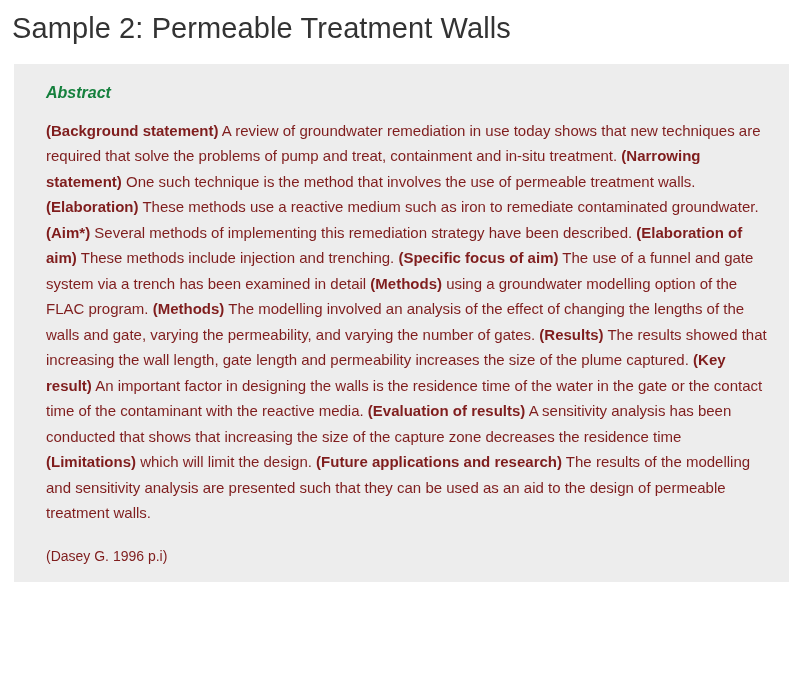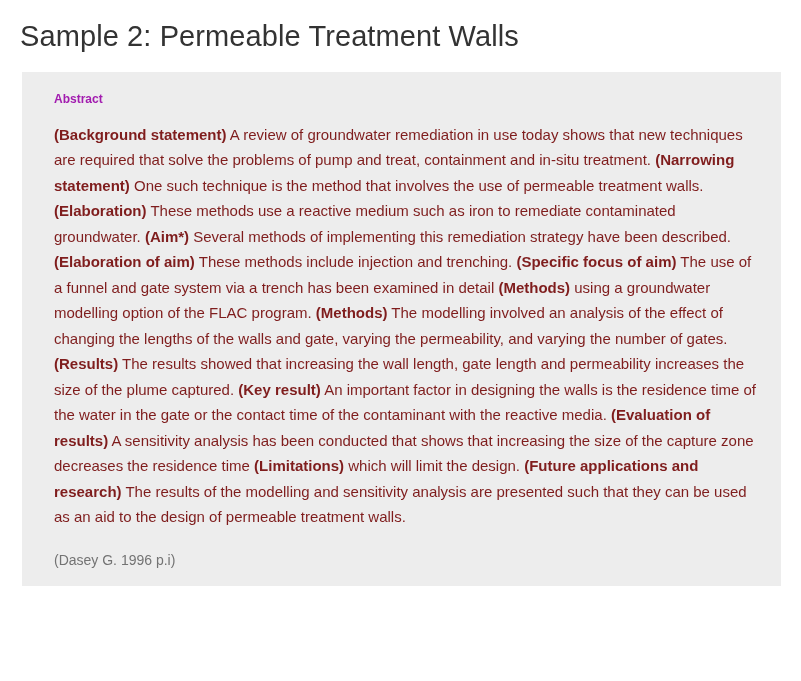--- a/index.html
+++ b/index.html
@@ -11,56 +11,57 @@
     width: 801px;
     height: 681px;
     font-family: "Liberation Sans", sans-serif;
     color: #2b2b2b;
     overflow: hidden;
   }
   .page {
     width: 801px;
     height: 681px;
     box-sizing: border-box;
-    padding: 8px;
+    padding: 0;
   }
   .page-title {
     font-size: 29px;
     font-weight: 400;
     color: #333333;
     margin: 0;
     padding: 10px 0 0 12px;
     line-height: 1.3;
     letter-spacing: 0.1px;
   }
   .abstract-panel {
     margin: 16px 12px 0 14px;
     background: #ededed;
     box-sizing: border-box;
     padding: 20px 22px 18px 22px;
   }
   .abstract-heading {
-    font-size: 12px;
+    font-size: 16px;
     font-weight: bold;
-    color: #a21caf;
+    color: #15803d;
     margin: 0 0 16px 10px;
+    font-style: italic;
   }
   .abstract-body {
     font-size: 15px;
     line-height: 25.5px;
     color: #7f1d1d;
     margin: 0 0 0 10px;
     text-align: left;
   }
   .abstract-body b {
     font-weight: bold;
   }
   .citation {
     font-size: 14px;
-    color: #737373;
+    color: #7f1d1d;
     margin: 22px 0 0 10px;
   }
 </style>
 </head>
 <body>
 
 <div class="page">
 
   <h1 class="page-title">Sample 2: Permeable Treatment Walls</h1>
 

